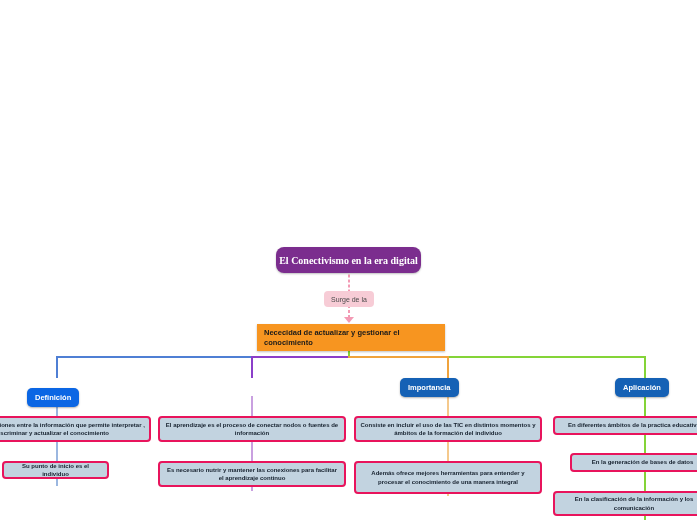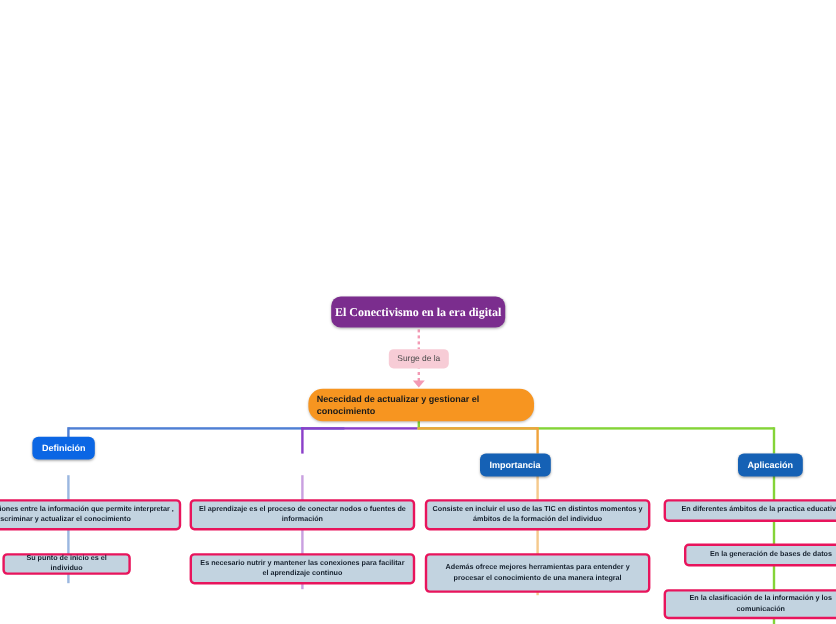--- a/index.html
+++ b/index.html
@@ -33,21 +33,21 @@
 
   .label-pill{
     left:324px;top:291px;width:50px;height:16px;
     background:#f7ccd6;border-radius:4px;
     color:#4a4a4a;font-size:7px;
     display:flex;align-items:center;justify-content:center;
   }
 
   .orange{
     left:257px;top:324px;width:188px;height:27px;
-    background:#f79520;border-radius:12px;
+    background:#f79520;border-radius:0;
     color:#1a1a1a;font-weight:bold;font-size:7.5px;
     display:flex;align-items:center;
     padding:0 7px;line-height:1.3;
     box-shadow:0 1px 2px rgba(0,0,0,.25);
   }
 
   .cat{
     height:19px;
     background:#1561b5;border-radius:5px;
     color:#ffffff;font-weight:bold;font-size:7.5px;
@@ -111,21 +111,21 @@
   <div class="line vline" style="left:251px;top:396px;height:95px;background:#c9a0e0;"></div>
   <div class="line vline" style="left:447px;top:396px;height:100px;background:#f5c98c;"></div>
   <div class="line vline" style="left:644px;top:396px;height:124px;background:#84d438;"></div>
 
   <div class="node root">El Conectivismo en la era digital</div>
 
   <div class="node label-pill">Surge de la</div>
 
   <div class="node orange">Nececidad de actualizar y gestionar el conocimiento</div>
 
-  <div class="node cat bright" style="left:27px;top:364px;">Definición</div>
+  <div class="node cat bright" style="left:27px;top:388px;">Definición</div>
   <div class="node cat" style="left:400px;top:378px;">Importancia</div>
   <div class="node cat" style="left:615px;top:378px;">Aplicación</div>
 
   <div class="node leaf" style="left:-47px;top:416px;width:198px;height:26px;">Son las conexiones entre la información que permite interpretar , discriminar y actualizar el conocimiento</div>
   <div class="node leaf" style="left:2px;top:461px;width:107px;height:18px;">Su punto de inicio es el individuo</div>
 
   <div class="node leaf" style="left:158px;top:416px;width:188px;height:26px;">El aprendizaje es el proceso de conectar nodos o fuentes de información</div>
   <div class="node leaf" style="left:158px;top:461px;width:188px;height:26px;">Es necesario nutrir y mantener las conexiones para facilitar el aprendizaje continuo</div>
 
   <div class="node leaf" style="left:354px;top:416px;width:188px;height:26px;">Consiste en incluir el uso de las TIC en distintos momentos y ámbitos de la formación del individuo</div>

